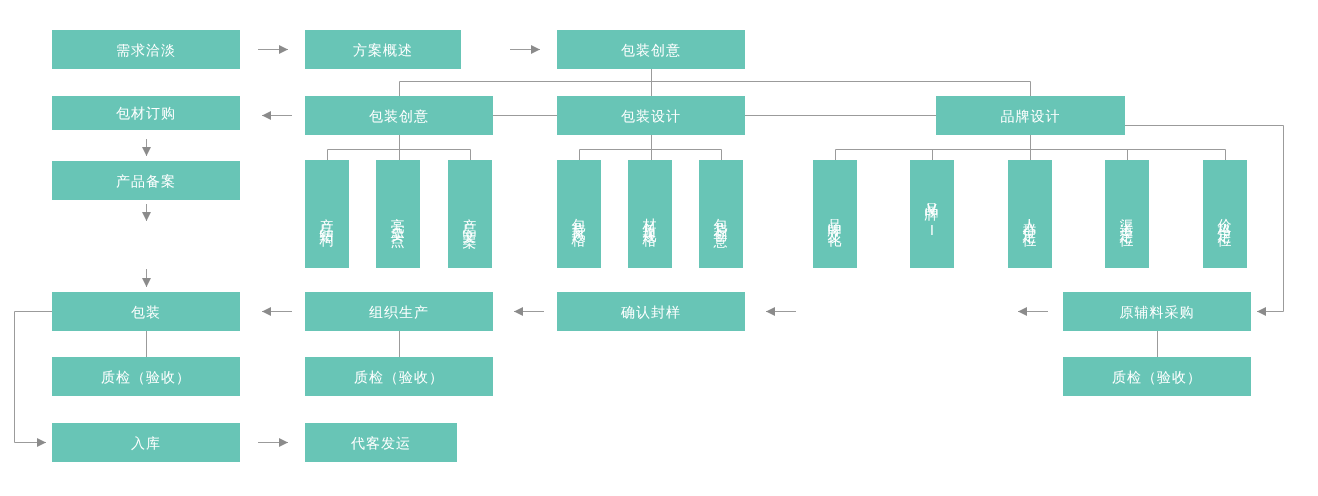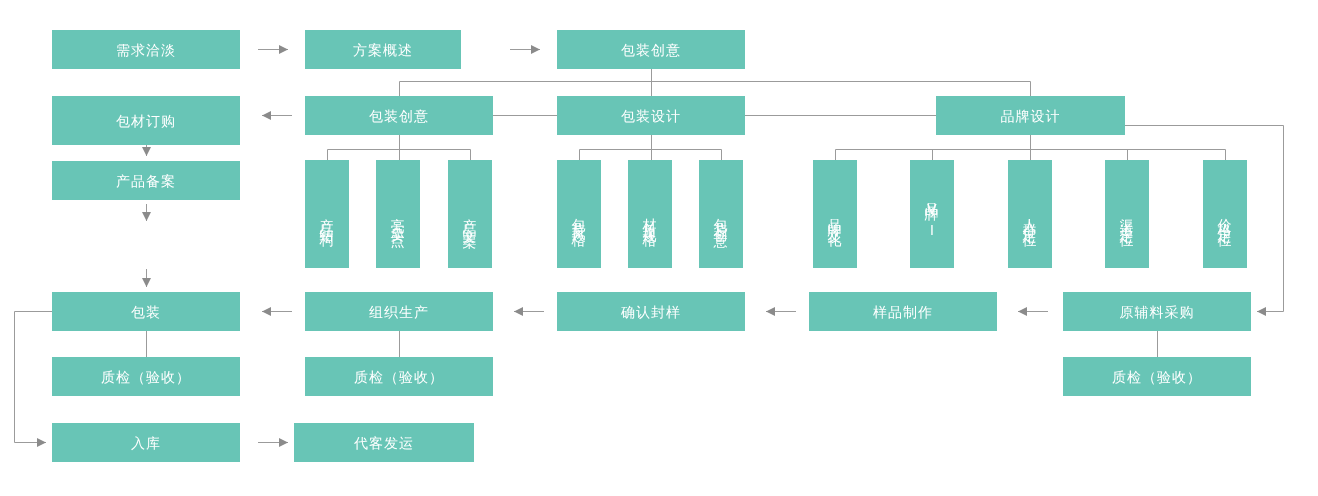--- a/index.html
+++ b/index.html
@@ -84,21 +84,21 @@
       <path d="M1125 125.5 L1283.5 125.5 L1283.5 311.5 L1257 311.5" marker-end="url(#ah)"></path>
       <path d="M52 311.5 L14.5 311.5 L14.5 442.5 L46 442.5" marker-end="url(#ah)"></path>
       <path d="M258 442.5 L288 442.5" marker-end="url(#ah)"></path>
     </g>
   </svg>
 
   <div class="node" style="left:52px;top:30px;width:188px;height:39px">需求洽淡</div>
   <div class="node" style="left:305px;top:30px;width:156px;height:39px">方案概述</div>
   <div class="node" style="left:557px;top:30px;width:188px;height:39px">包装创意</div>
 
-  <div class="node" style="left:52px;top:96px;width:188px;height:49px">包材订购</div>
+  <div class="node" style="left:52px;top:96px;width:188px;height:34px">包材订购</div>
   <div class="node" style="left:305px;top:96px;width:188px;height:39px">包装创意</div>
   <div class="node" style="left:557px;top:96px;width:188px;height:39px">包装设计</div>
   <div class="node" style="left:936px;top:96px;width:189px;height:39px">品牌设计</div>
 
   <div class="node v" style="left:305px;top:160px;width:44px;height:108px">产品结构</div>
   <div class="node v" style="left:376px;top:160px;width:44px;height:108px">亮点卖点</div>
   <div class="node v" style="left:448px;top:160px;width:44px;height:108px">产品文案</div>
   <div class="node v" style="left:557px;top:160px;width:44px;height:108px">包装风格</div>
   <div class="node v" style="left:628px;top:160px;width:44px;height:108px">材质规格</div>
   <div class="node v" style="left:699px;top:160px;width:44px;height:108px">包装创意</div>
@@ -108,19 +108,18 @@
   <div class="node v" style="left:1105px;top:160px;width:44px;height:108px">渠道定位</div>
   <div class="node v" style="left:1203px;top:160px;width:44px;height:108px">价格定位</div>
 
   <div class="node" style="left:52px;top:161px;width:188px;height:39px">产品备案</div>
   <div class="node" style="left:52px;top:292px;width:188px;height:39px">包装</div>
   <div class="node" style="left:52px;top:357px;width:188px;height:39px">质检（验收）</div>
   <div class="node" style="left:305px;top:292px;width:188px;height:39px">组织生产</div>
 
   <div class="node" style="left:52px;top:423px;width:188px;height:39px">入库</div>
   <div class="node" style="left:305px;top:357px;width:188px;height:39px">质检（验收）</div>
-  <div class="node" style="left:294px;top:423px;width:180px;height:39px">代客发运</div>
+  <div class="node" style="left:305px;top:423px;width:152px;height:39px">代客发运</div>
   <div class="node" style="left:557px;top:292px;width:188px;height:39px">确认封样</div>
-  <div class="node" style="left:809px;top:292px;width:188px;height:39px">样品制作</div>
   <div class="node" style="left:1063px;top:292px;width:188px;height:39px">原辅料采购</div>
   <div class="node" style="left:1063px;top:357px;width:188px;height:39px">质检（验收）</div>
 
 </div>
 
 </body></html>

